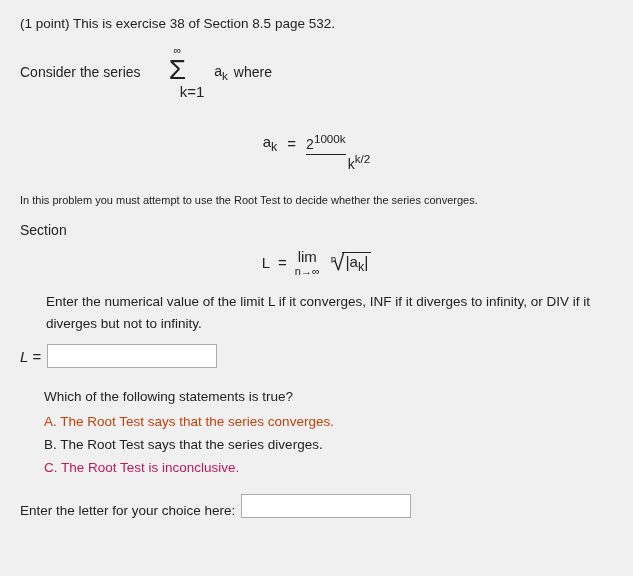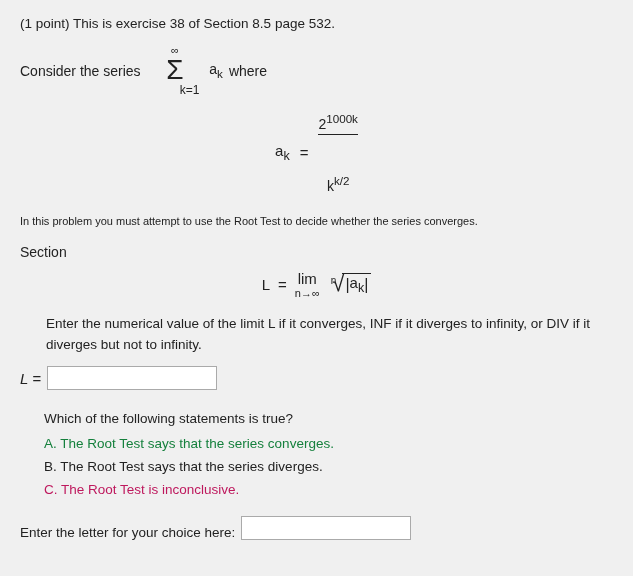--- a/index.html
+++ b/index.html
@@ -33,38 +33,38 @@
     }
     .sigma-sup {
       font-size: 11px;
       line-height: 1;
     }
     .sigma-sym {
       font-size: 28px;
       line-height: 1;
     }
     .sigma-sub {
-      font-size: 12px;
+      font-size: 15px;
       line-height: 1;
       padding-left: 29px;
     }
     .ak-formula-container {
       display: flex;
       justify-content: center;
       margin: 16px 0 20px 0;
     }
     .ak-formula {
       display: flex;
       align-items: center;
       gap: 10px;
       font-size: 15px;
     }
     .fraction {
       display: inline-flex;
-      flex-direction: column;
+      flex-direction: row;
       align-items: center;
       gap: 2px;
     }
     .frac-num {
       border-bottom: 1.5px solid #222;
       padding-bottom: 2px;
       font-size: 14px;
     }
     .frac-den {
       padding-top: 8px;
@@ -159,21 +159,21 @@
     }
     .statements-section {
       font-size: 13.5px;
       line-height: 1.7;
       margin-bottom: 14px;
       margin-left: 24px;
     }
     .statements-section .question {
       margin-bottom: 2px;
     }
-    .choice-a { color: #15803d; }
+    .choice-a { color: #c2410c; }
     .choice-b { color: #222; }
     .choice-c { color: #be185d; }
     .letter-row {
       display: flex;
       align-items: flex-end;
       gap: 6px;
       font-size: 13.5px;
     }
   </style>
 </head>

